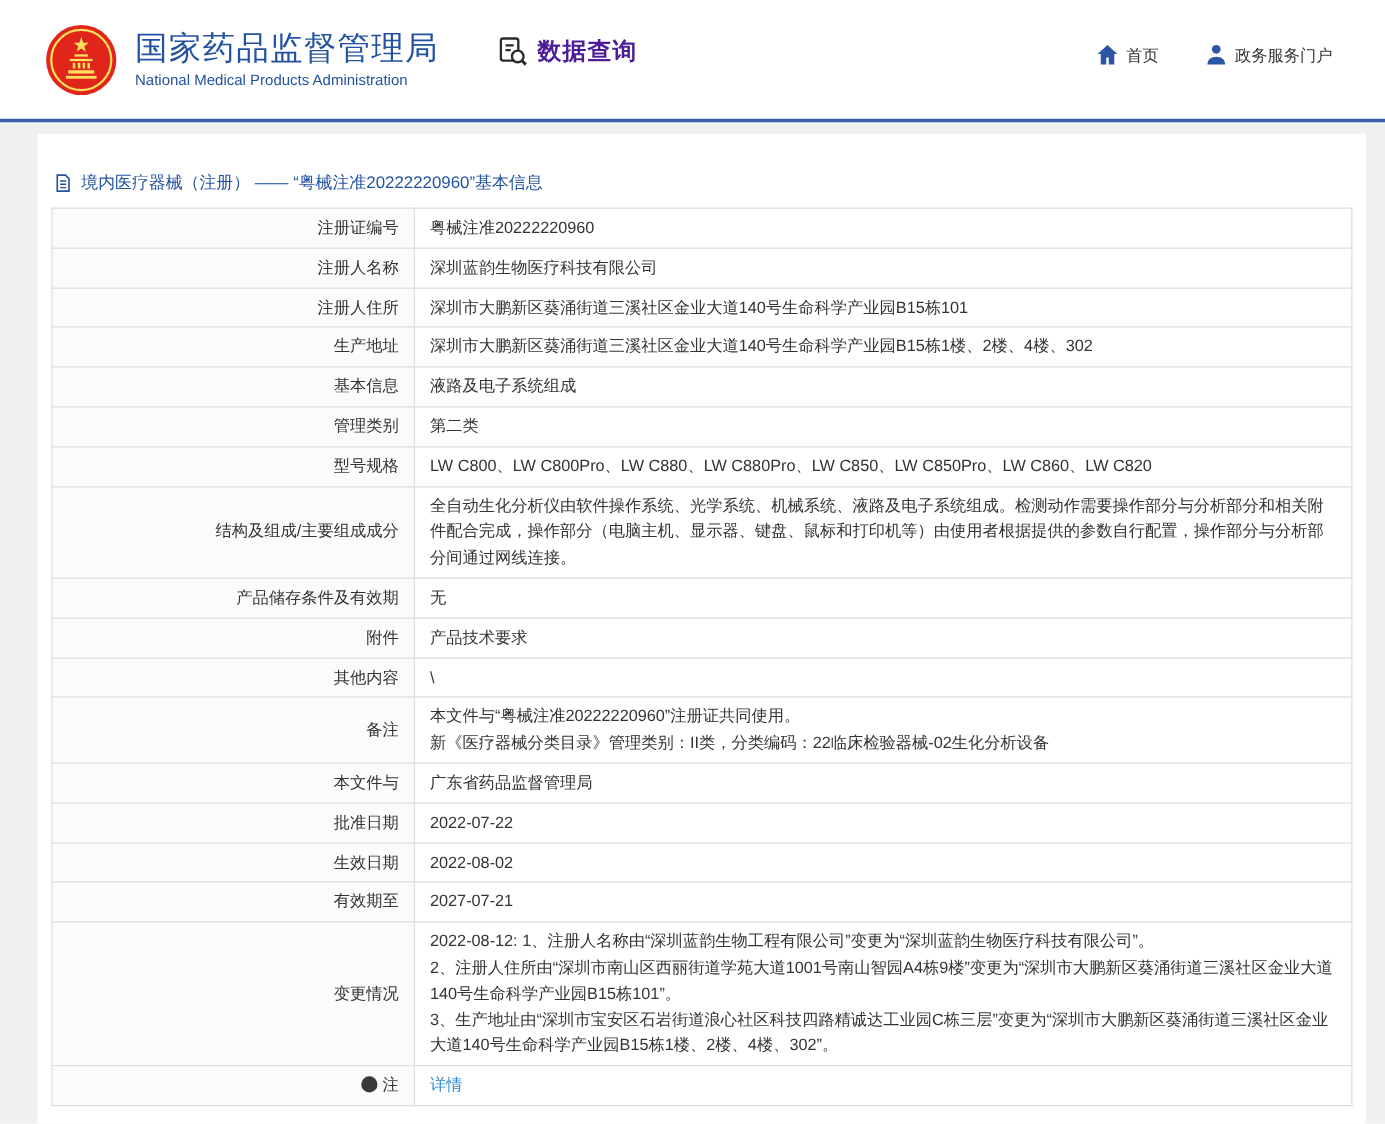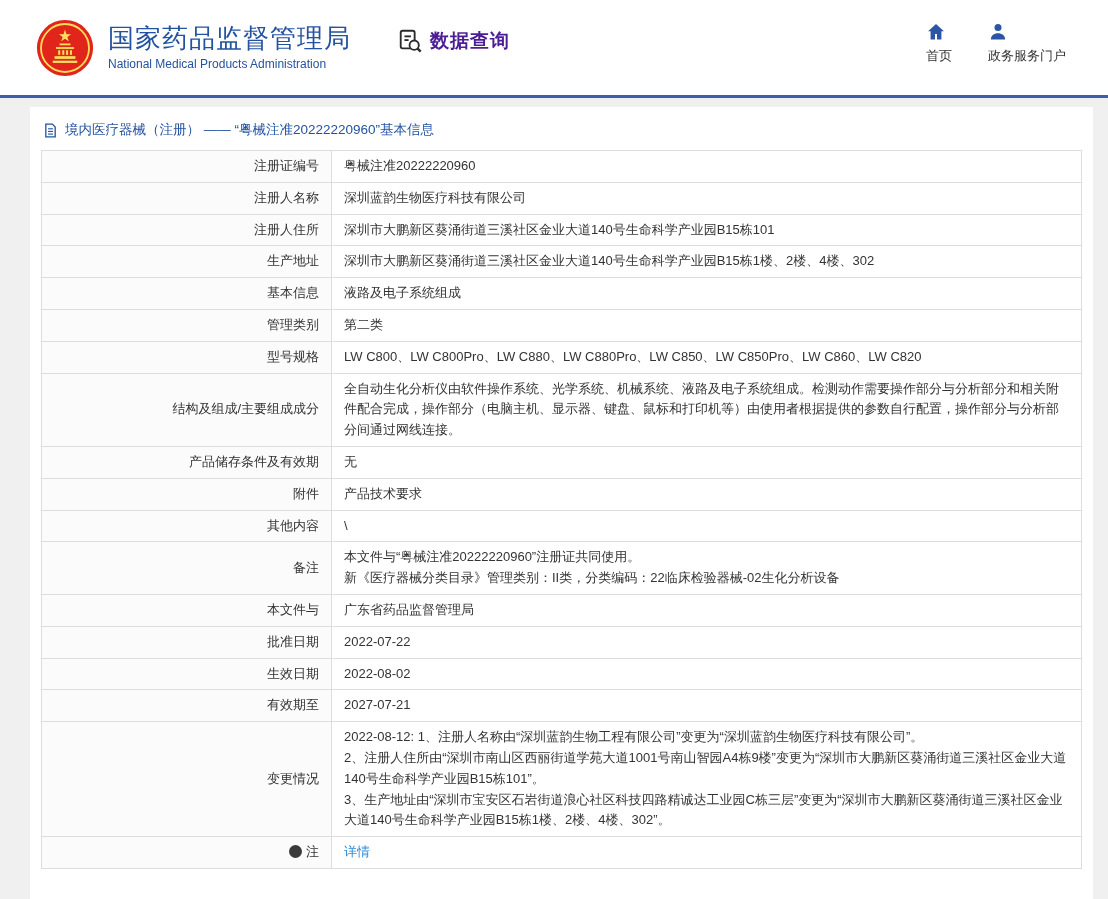--- a/index.html
+++ b/index.html
@@ -35,37 +35,37 @@
 
   .query-group{
     display:flex; align-items:center; gap:7px;
     margin-left:46px; margin-top:-14px; cursor:pointer;
   }
   .query-icon{ width:26px; height:26px; display:block; }
   .query-title{ font-size:19px; font-weight:bold; color:#4c1d95; letter-spacing:1px; }
 
   .header-nav{ margin-left:auto; display:flex; gap:36px; margin-top:-8px; }
   .nav-item{
-    display:flex; flex-direction:column; align-items:flex-start; gap:5px;
+    display:flex; align-items:flex-end; gap:5px;
     cursor:pointer;
   }
   .nav-item svg{ width:20px; height:20px; display:block; }
   .nav-label{ font-size:13px; color:#333; white-space:nowrap; }
 
   .blue-bar{ height:3px; background:var(--bar-blue); }
 
   
   .main-bg{
     background:var(--bg-gray);
     height:801px;
     padding:9px 15px 0 30px;
   }
   .panel{
     background:#fff; height:100%;
-    padding:0 11px 11px 11px;
+    padding:16px 11px 11px 11px;
   }
   .breadcrumb{
     display:flex; align-items:center; gap:7px;
     padding:14px 2px 11px 2px;
     color:var(--primary-blue); font-size:13.5px;
   }
   .breadcrumb svg{ width:15px; height:15px; display:block; flex:none; }
 
   table.info-table{
     width:100%; border-collapse:collapse; table-layout:fixed;

